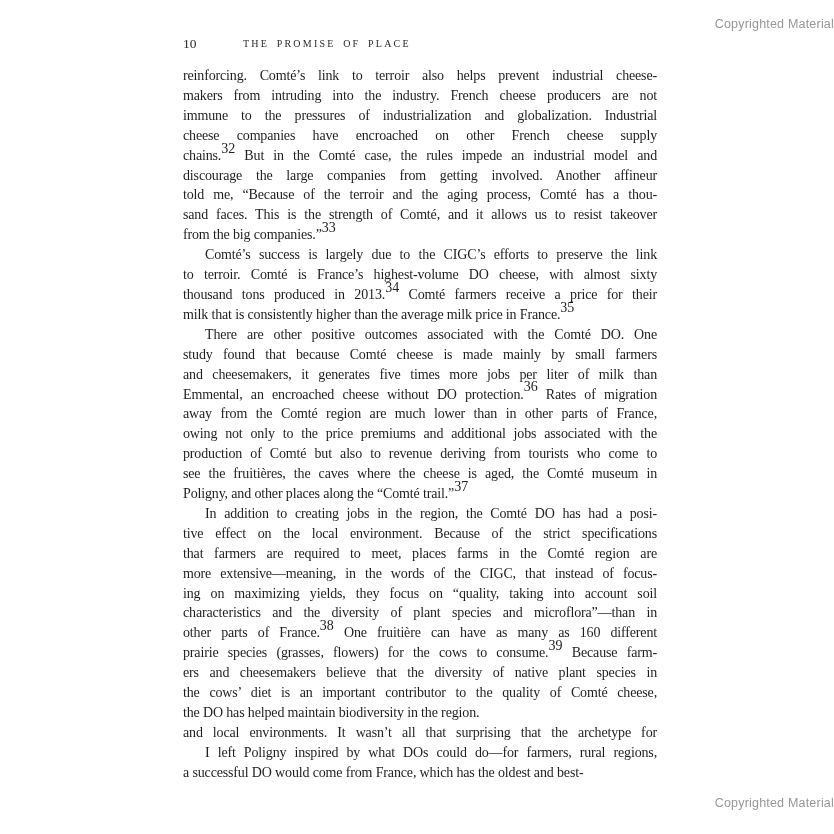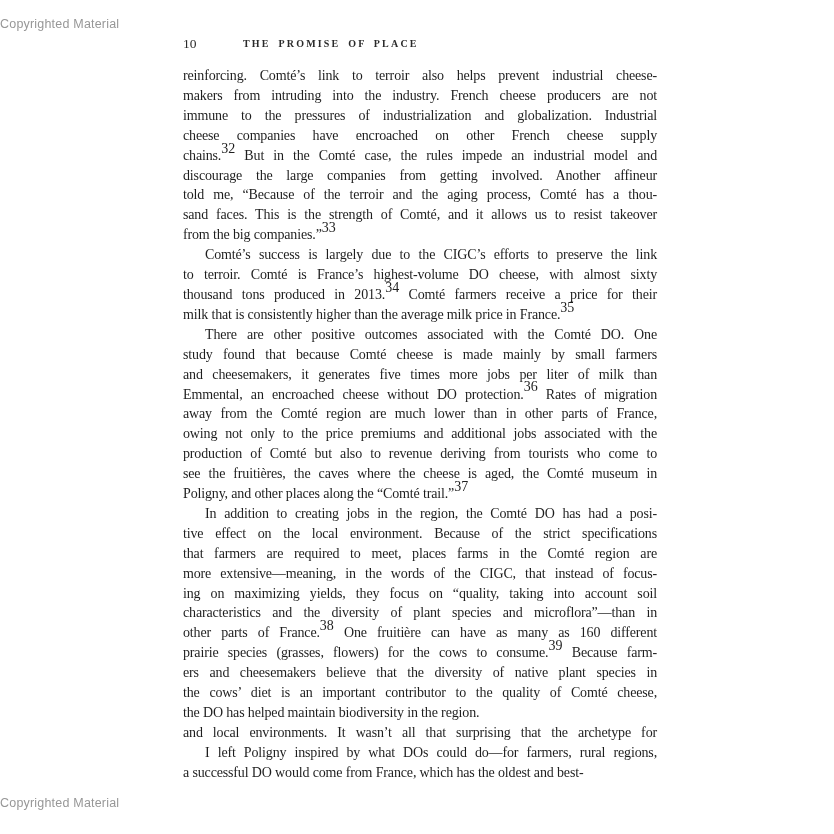--- a/index.html
+++ b/index.html
@@ -11,21 +11,21 @@
     width: 834px;
     height: 834px;
     position: relative;
     font-family: "Liberation Serif", serif;
     color: #1e1e1e;
   }
   .copyright {
     position: absolute;
     left: 0;
     right: 0;
-    text-align: left;
+    text-align: right;
     font-family: "Liberation Sans", sans-serif;
     font-size: 12.5px;
     color: #979797;
     letter-spacing: 0.2px;
   }
   .copyright.top { top: 17px; }
   .copyright.bottom { top: 796px; }
 
   .running-head {
     position: absolute;
@@ -39,21 +39,21 @@
     left: 0;
     top: 0;
     font-size: 13.5px;
     color: #2a2a2a;
   }
   .head-title {
     position: absolute;
     left: 60px;
     top: 2px;
     font-size: 10px;
-    font-weight: bold;
+    font-weight: normal;
     letter-spacing: 2.2px;
     word-spacing: 3px;
     color: #2a2a2a;
   }
 
   .text-block {
     position: absolute;
     top: 66px;
     left: 183px;
     width: 474px;

